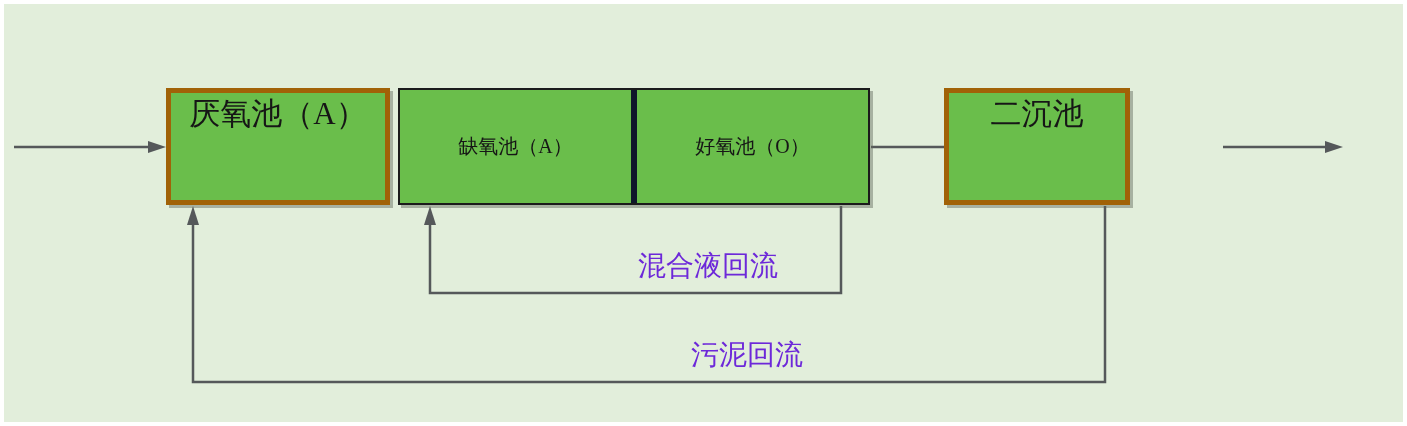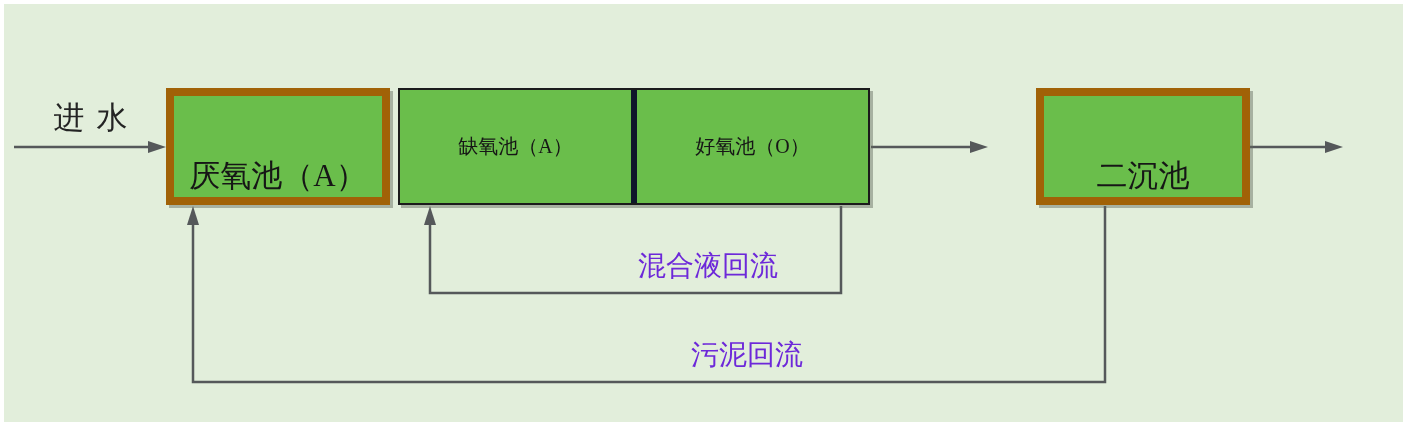--- a/index.html
+++ b/index.html
@@ -23,24 +23,24 @@
     position:absolute;
     left:0; top:0;
     width:1407px;
     height:426px;
   }
   .pbox{
     position:absolute;
     top:88px;
     height:117px;
     background:#6abe4b;
-    border:8px solid #a16207;
+    border:5px solid #a16207;
     box-sizing:border-box;
     display:flex;
-    align-items:flex-end;
+    align-items:flex-start;
     justify-content:center;
     box-shadow:3px 3px 0 rgba(95,102,90,0.45);
   }
   .pbox .pbox-label{
     font-size:31px;
     color:#161616;
     white-space:nowrap;
   }
   .pbox-anaerobic{ left:166px; width:224px; }
   .pbox-group{
@@ -63,21 +63,21 @@
   }
   .pbox-cell + .pbox-cell{
     border-left:6px solid #0f172a;
     font-family:Liberation Serif, serif;
   }
   .pbox-cell .pbox-label{
     font-size:20px;
     color:#161616;
     white-space:nowrap;
   }
-  .pbox-clarifier{ left:1036px; width:214px; }
+  .pbox-clarifier{ left:944px; width:186px; }
   .flow-label{
     position:absolute;
     font-size:31px;
     color:#242424;
     text-align:center;
     white-space:nowrap;
   }
   .flow-label-influent{
     left:18px; top:97px; width:145px;
     letter-spacing:12px;
@@ -138,18 +138,17 @@
     </div>
     <div class="pbox-cell">
       <span class="pbox-label">好氧池（O）</span>
     </div>
   </div>
 
   <div class="pbox pbox-clarifier">
     <span class="pbox-label">二沉池</span>
   </div>
 
-  <div class="flow-label flow-label-influent">进水</div>
 
   <div class="recycle-label recycle-label-mixed">混合液回流</div>
   <div class="recycle-label recycle-label-sludge">污泥回流</div>
 
 </div>
 
 </body></html>

